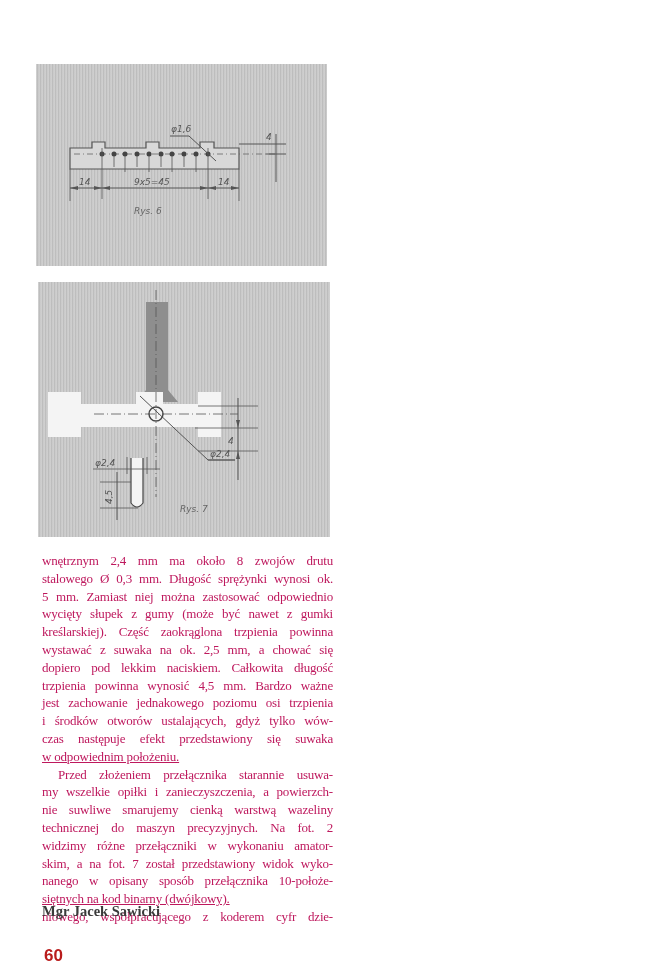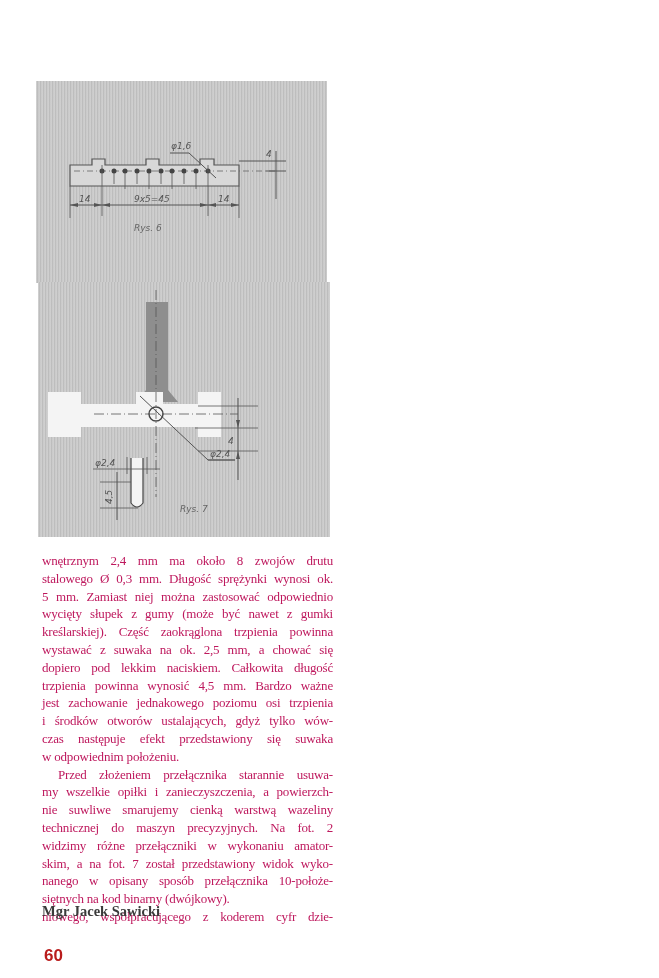--- a/index.html
+++ b/index.html
@@ -10,21 +10,21 @@
       overflow: hidden;
       font-family: "Liberation Serif", "DejaVu Serif", serif;
       color: #3a3a3a;
     }
     .figure {
       position: absolute;
       background-color: #c9c9c9;
       background-image: repeating-linear-gradient(90deg, rgba(255,255,255,0.10) 0px, rgba(255,255,255,0.10) 1px, rgba(0,0,0,0.06) 1px, rgba(0,0,0,0.06) 2px, rgba(255,255,255,0.03) 2px, rgba(255,255,255,0.03) 3px);
     }
     .figure svg { position: absolute; left: 0; top: 0; }
-    #fig6 { left: 36px; top: 81px; width: 291px; height: 202px; }
+    #fig6 { left: 36px; top: 64px; width: 291px; height: 202px; }
     #fig7 { left: 38px; top: 282px; width: 292px; height: 255px; }
     .dim-label {
       font-family: "DejaVu Sans", sans-serif;
       font-style: italic;
       font-size: 9px;
       fill: #555;
     }
     .caption {
       font-family: "DejaVu Sans", sans-serif;
       font-style: italic;
@@ -35,21 +35,21 @@
       position: absolute;
       left: 42px; top: 552px;
       width: 291px;
       font-size: 13px;
       line-height: 17.8px;
       color: #be185d;
       letter-spacing: -0.2px;
     }
     .article p { margin: 0; text-align: justify; }
     .article p .line { display: block; text-align: justify; text-align-last: justify; white-space: nowrap; }
-    .article p .line.last { text-align-last: left; }
+    .article p .line.last { text-align-last: left; text-decoration: underline; }
     .article p.indent .line.first { text-indent: 16px; }
     .author-wrap { position: absolute; left: 42px; top: 903px; width: 291px; text-align: left; font-weight: bold; font-size: 14.5px; color: #3a3a3a; }
     .page-number {
       position: absolute;
       left: 44px; top: 946px;
       font-family: "Liberation Sans", "DejaVu Sans", sans-serif;
       font-weight: bold;
       font-size: 17px;
       color: #b91c1c;
     }

